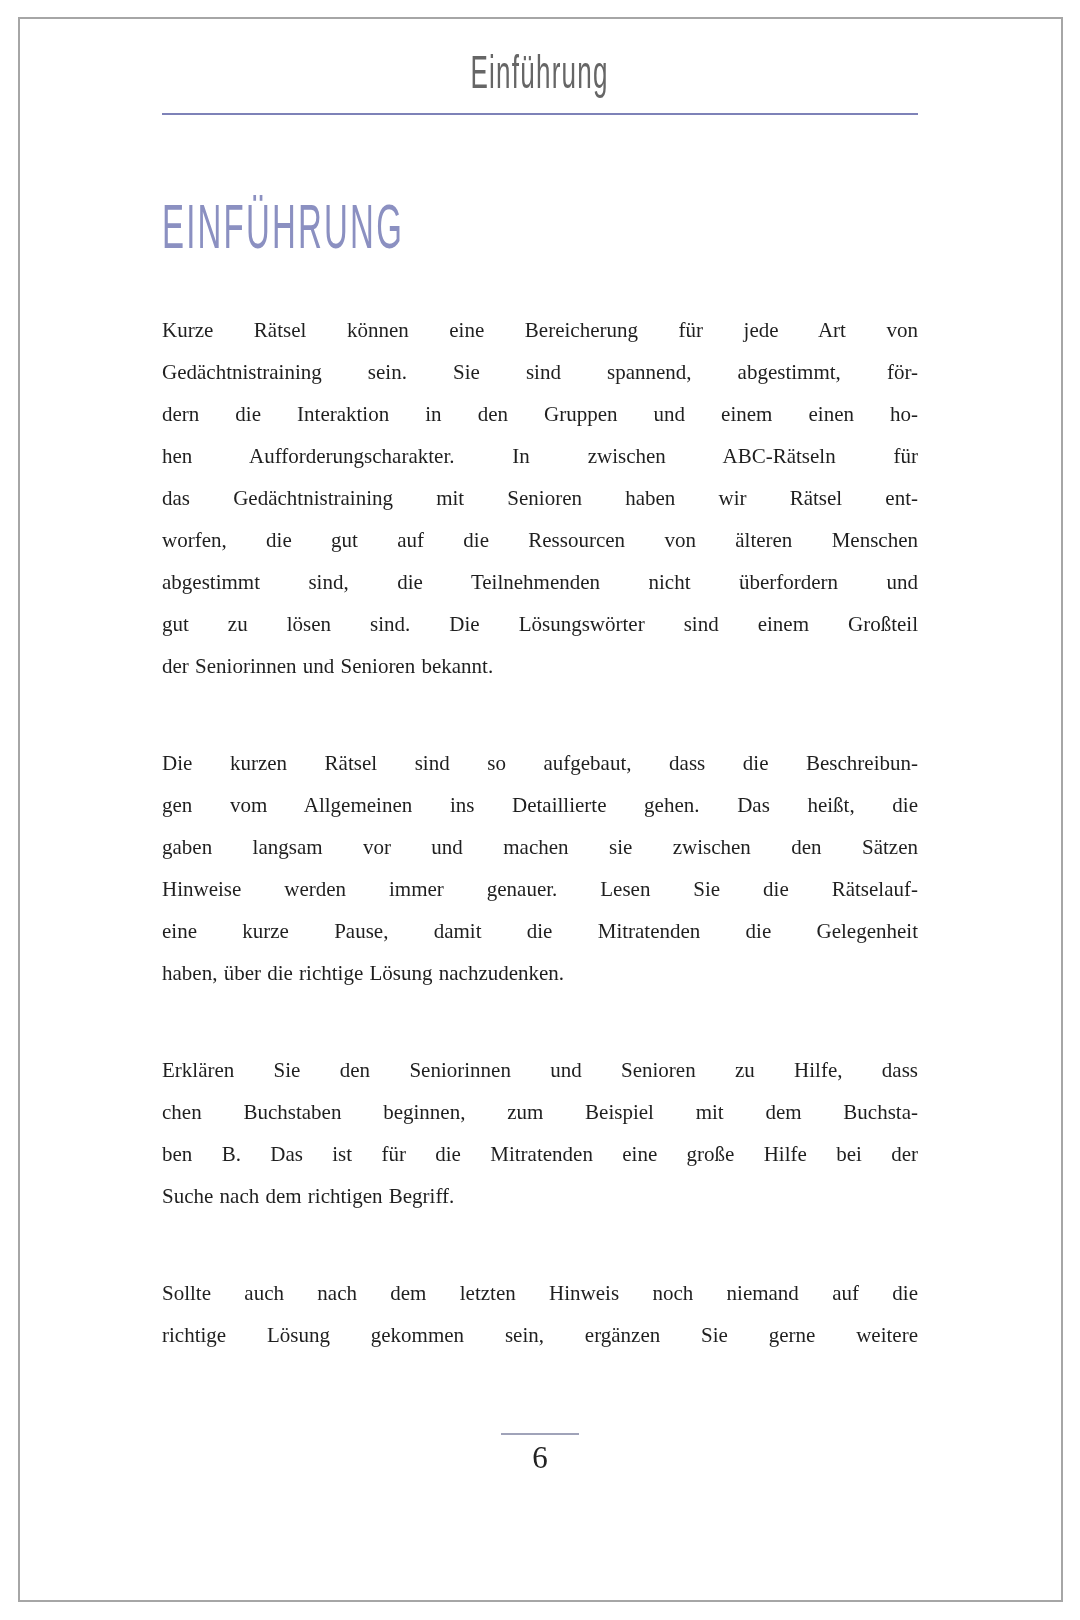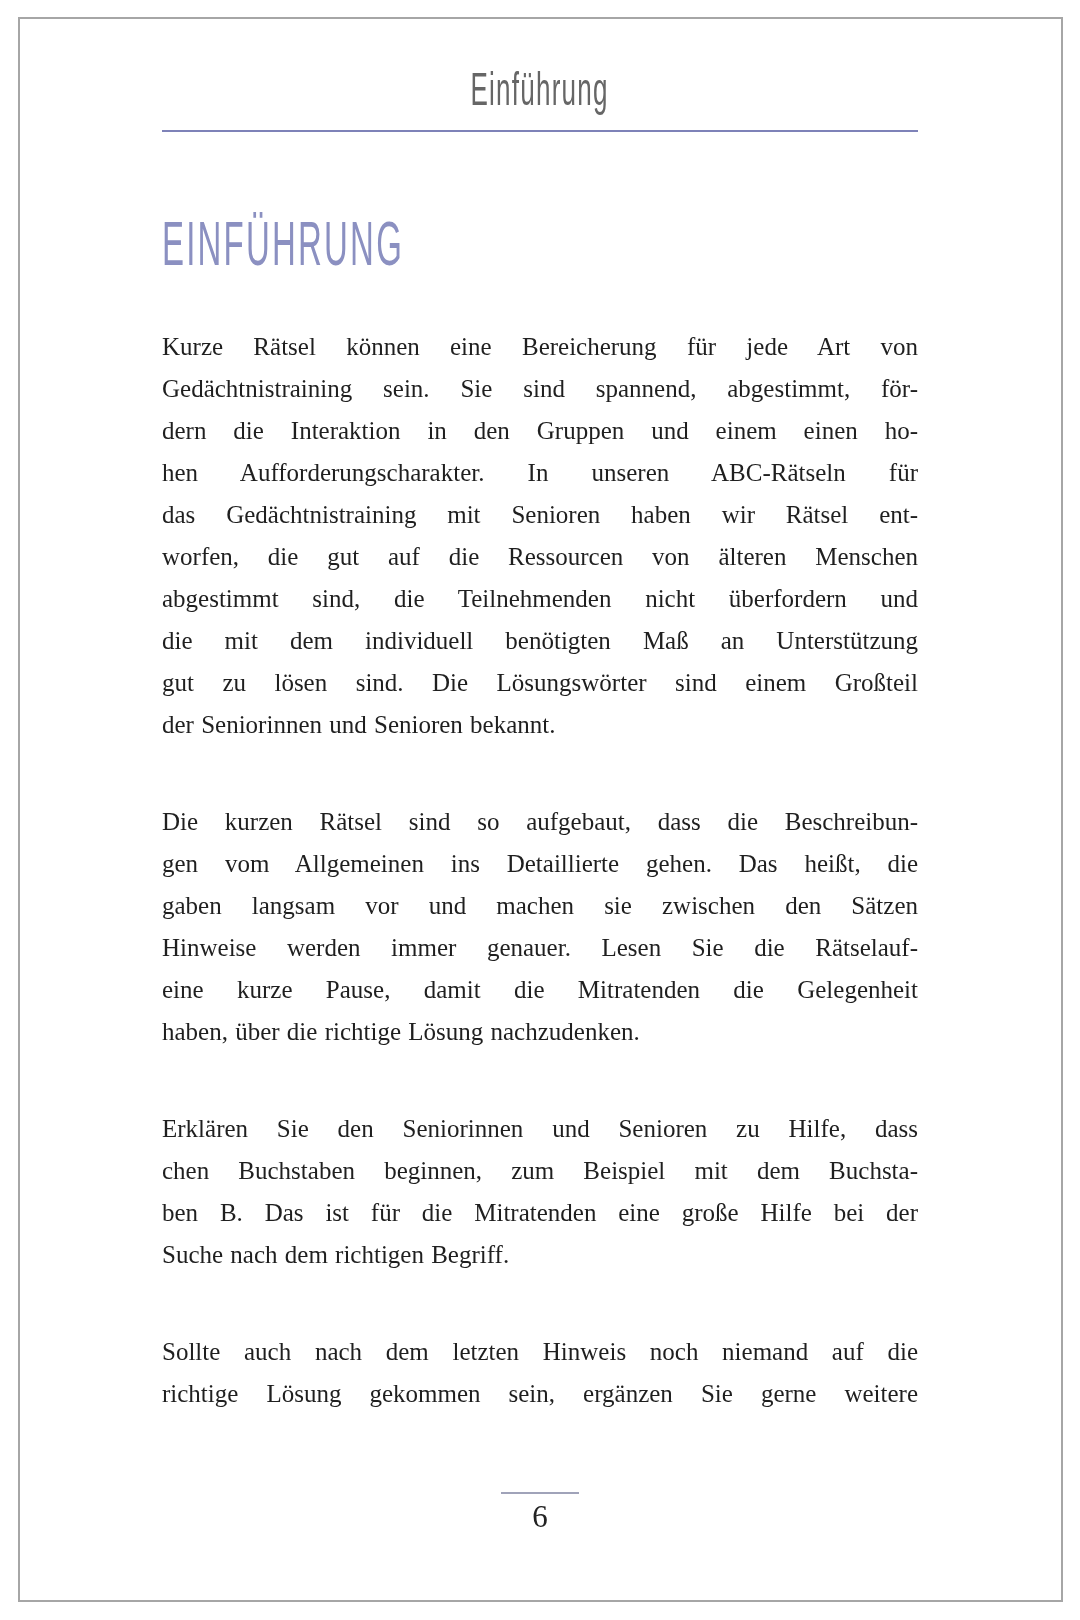--- a/index.html
+++ b/index.html
@@ -18,21 +18,21 @@
   .page-frame {
     position: absolute;
     top: 17px; left: 18px; right: 17px; bottom: 18px;
     border: 2px solid #a6a6a6;
     box-sizing: border-box;
     pointer-events: none;
   }
   .content {
     position: absolute;
     left: 162px;
-    top: 17px;
+    top: 0;
     width: 756px;
   }
   
   .running-header {
     margin-top: 53px;
     height: 44px;
     line-height: 44px;
     text-align: center;
     font-family: "Liberation Sans", sans-serif;
     font-size: 42px;
@@ -63,21 +63,21 @@
   .chapter-title .squeeze {
     display: inline-block;
     transform: scale(0.55, 1.05);
     transform-origin: left bottom;
   }
   
   .paragraph { margin: 0 0 55px 0; }
   .paragraph.first { margin-top: 49px; }
   .paragraph.last-p { margin-bottom: 8px; }
   .pline {
-    font-size: 25px;
+    font-size: 21px;
     line-height: 42px;
     text-align: justify;
     text-align-last: justify;
     word-spacing: 1px;
   }
   .pline.endline {
     text-align-last: left;
   }
   
   .footer-rule {
@@ -108,25 +108,24 @@
   <hr class="header-rule">
 
   <div class="chapter-title">
     <span class="squeeze">EINFÜHRUNG</span>
   </div>
 
   <div class="paragraph first">
     <div class="pline">Kurze Rätsel können eine Bereicherung für jede Art von</div>
     <div class="pline">Gedächtnistraining sein. Sie sind spannend, abgestimmt, för-</div>
     <div class="pline">dern die Interaktion in den Gruppen und einem einen ho-</div>
-    <div class="pline">hen Aufforderungscharakter. In unseren ABC-Rätseln für</div>
+    <div class="pline">hen Aufforderungscharakter. In zwischen ABC-Rätseln für</div>
     <div class="pline">das Gedächtnistraining mit Senioren haben wir Rätsel ent-</div>
     <div class="pline">worfen, die gut auf die Ressourcen von älteren Menschen</div>
     <div class="pline">abgestimmt sind, die Teilnehmenden nicht überfordern und</div>
-    <div class="pline">die mit dem individuell benötigten Maß an Unterstützung</div>
     <div class="pline">gut zu lösen sind. Die Lösungswörter sind einem Großteil</div>
     <div class="pline endline">der Seniorinnen und Senioren bekannt.</div>
   </div>
 
   <div class="paragraph">
     <div class="pline">Die kurzen Rätsel sind so aufgebaut, dass die Beschreibun-</div>
     <div class="pline">gen vom Allgemeinen ins Detaillierte gehen. Das heißt, die</div>
     <div class="pline">gaben langsam vor und machen sie zwischen den Sätzen</div>
     <div class="pline">Hinweise werden immer genauer. Lesen Sie die Rätselauf-</div>
     <div class="pline">eine kurze Pause, damit die Mitratenden die Gelegenheit</div>

